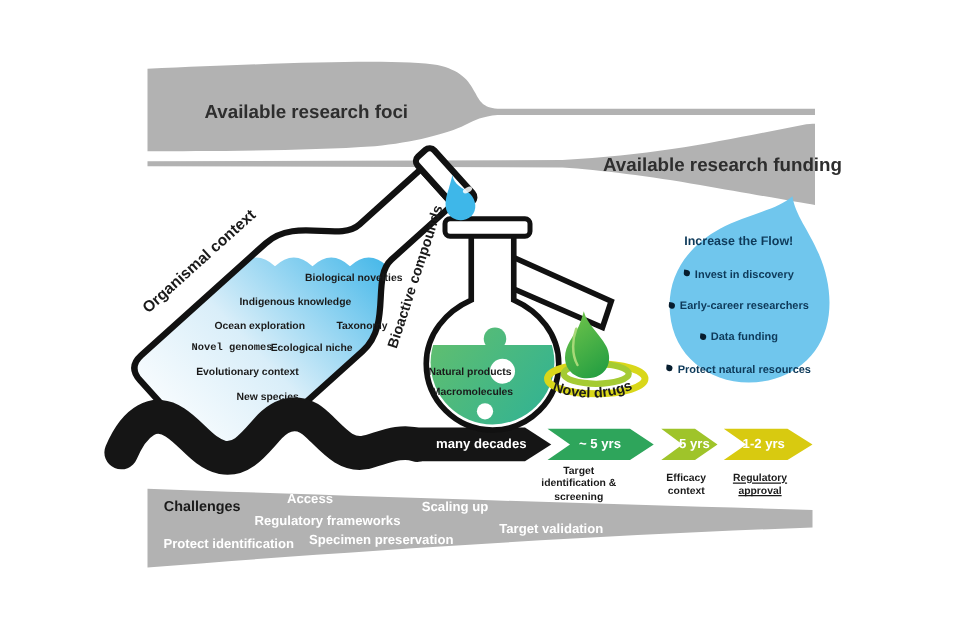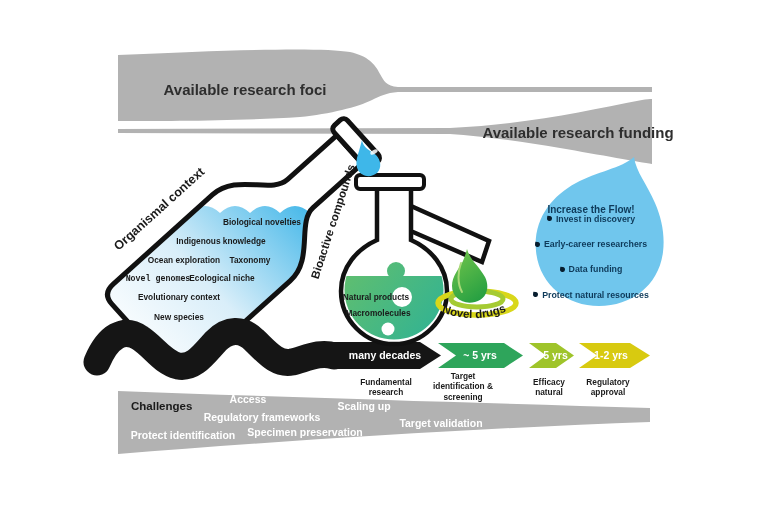--- a/index.html
+++ b/index.html
@@ -4,25 +4,25 @@
 <style>
   html,body{margin:0;padding:0;background:#fff;}
   .stage{position:relative;width:768px;height:512px;background:#fff;overflow:hidden;
          font-family:"Liberation Sans",sans-serif;}
   .stage svg{position:absolute;left:0;top:0;}
   .t{position:absolute;font-weight:600;color:#1a1a1a;text-align:center;line-height:1.15;}
   .gray-label{font-size:15px;color:#2e2e2e;}
   .rot{text-align:left;transform-origin:0 50%;white-space:nowrap;}
   .organismal{left:116px;top:241px;width:140px;font-size:12.5px;transform:rotate(-42deg);}
   .bioactive{left:315px;top:272px;width:130px;font-size:11.5px;transform:rotate(-72deg);}
-  .bterm{font-size:8.3px;width:120px;}
+  .bterm{font-size:8.3px;width:120px;text-align:right;}
   .fterm{font-size:8.3px;width:100px;}
   .duration{font-size:10.5px;font-weight:700;color:#fff;width:100px;}
   .stage-label{font-size:8.3px;line-height:1.25;}
-  .drop-title{left:521px;top:188px;width:140px;font-size:10px;font-weight:700;color:#0e3a5a;margin-top:16px;}
+  .drop-title{left:521px;top:188px;width:140px;font-size:10px;font-weight:700;color:#0e3a5a;}
   .drop-items{left:511px;top:212px;width:160px;display:flex;flex-direction:column;gap:12px;}
   .drop-items .row{display:flex;align-items:center;justify-content:center;gap:4px;
                    height:13.4px;font-size:8.8px;font-weight:600;color:#0e3a5a;}
   .droplet{display:inline-block;width:5px;height:5px;background:#071d2e;
            border-radius:0 60% 55% 60%;transform:rotate(8deg);flex:0 0 auto;}
   .ch-title{left:131px;top:400px;font-size:11.5px;font-weight:700;text-align:left;}
   .ch{color:#fff;font-size:10.5px;}
 </style>
 </head>
 <body>
@@ -135,24 +135,23 @@
         <span class="droplet"></span>
         <span>Protect natural resources</span>
       </div>
 </div>
 
 <div class="t duration" style="left:335px;top:349px;">many decades</div>
 <div class="t duration" style="left:430px;top:349px;">~ 5 yrs</div>
 <div class="t duration" style="left:501px;top:349px;">~ 5 yrs</div>
 <div class="t duration" style="left:561px;top:349px;">1-2 yrs</div>
 
-<div class="t stage-label" style="left:346px;top:377px;width:80px;">Fundamental research</div>
 <div class="t stage-label" style="left:429px;top:371px;width:68px;">Target identification &amp; screening</div>
-<div class="t stage-label" style="left:524px;top:377px;width:50px;">Efficacy natural</div>
-<div class="t stage-label" style="left:578px;top:377px;width:60px;">Regulatory approval</div>
+<div class="t stage-label" style="left:524px;top:377px;width:50px;">Efficacy context</div>
+<div class="t stage-label" style="left:578px;top:377px;width:60px;text-decoration:underline;">Regulatory approval</div>
 
 <div class="t ch-title">Challenges</div>
 <div class="t ch" style="left:218px;top:393px;width:60px;">Access</div>
 <div class="t ch" style="left:182px;top:411px;width:160px;">Regulatory frameworks</div>
 <div class="t ch" style="left:324px;top:400px;width:80px;">Scaling up</div>
 <div class="t ch" style="left:113px;top:429px;width:140px;">Protect identification</div>
 <div class="t ch" style="left:235px;top:426px;width:140px;">Specimen preservation</div>
 <div class="t ch" style="left:381px;top:417px;width:120px;">Target validation</div>
 
 </div>

